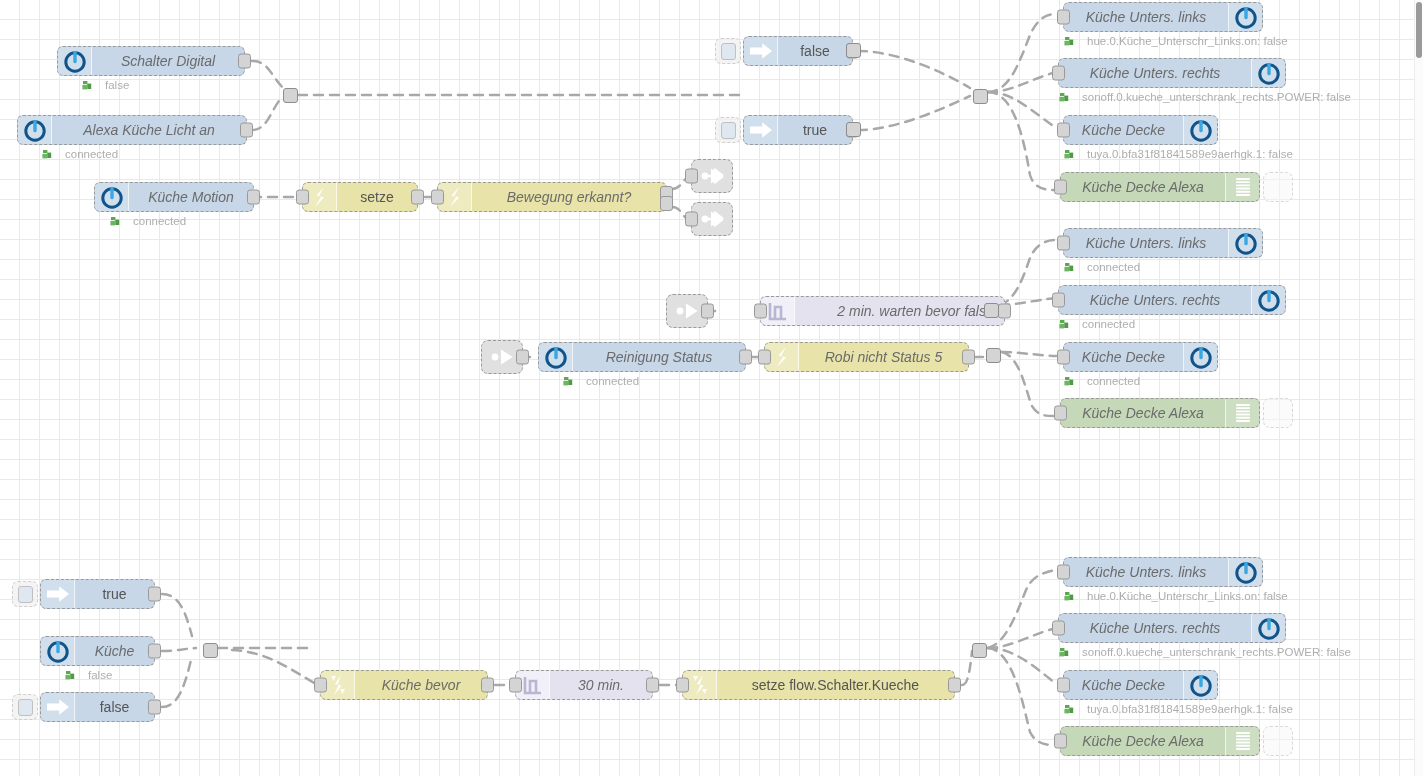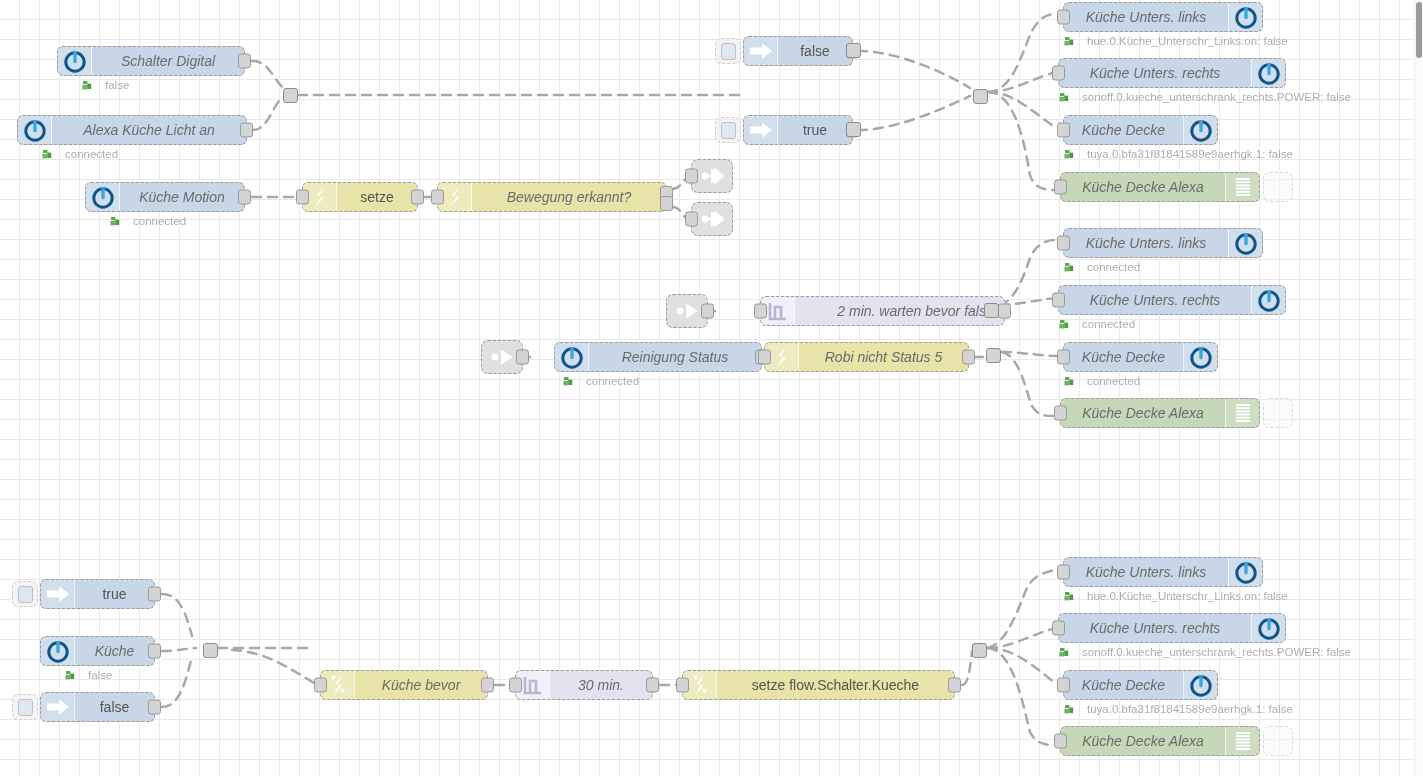--- a/index.html
+++ b/index.html
@@ -231,21 +231,21 @@
         <div class="port out"></div>
       </div>
       <div class="status" style="left: 41px; top: 148px;">
         <svg class="dot" width="12" height="12" viewBox="0 0 12 12">
           <path d="M2 2 h4.4 v3.2 h-4.4 z" fill="#5aa84f"></path>
           <path d="M6.2 4.6 h4 v5.4 h-4 z" fill="#4f9b45"></path>
           <path d="M1.4 6 h4.6 v4.4 h-4.6 z" fill="#6cb661"></path>
         </svg>
         <span>connected</span>
       </div>
-      <div class="node n-blue" style="left: 85px; top: 182px; width: 160px;">
+      <div class="node n-blue" style="left: 94px; top: 182px; width: 160px;">
         <div class="icon-cell icon-left">
           <svg width="24" height="24" viewBox="0 0 24 24">
             <circle cx="12" cy="13" r="9.2" fill="none" stroke="#10548c" stroke-width="3"></circle>
             <rect x="10.3" y="2.2" width="3.4" height="12" rx="1.4" fill="#3ba7e0"></rect>
           </svg>
         </div>
         <div class="lbl">Küche Motion</div>
         <div class="port out"></div>
       </div>
       <div class="status" style="left: 109px; top: 215px;">
@@ -305,21 +305,21 @@
         <div class="icon-cell icon-left">
           <svg width="22" height="22" viewBox="0 0 22 22">
             <path d="M3 3 V19 H19" fill="none" stroke="#b9b6d4" stroke-width="2.6"></path>
             <path d="M8 19 V7 H14 V19" fill="none" stroke="#b9b6d4" stroke-width="2.6"></path>
           </svg>
         </div>
         <div class="lbl">2 min. warten bevor false</div>
         <div class="port in"></div>
         <div class="port out"></div>
       </div>
-      <div class="node n-blue" style="left: 538px; top: 342px; width: 208px; margin-left: 16px;">
+      <div class="node n-blue" style="left: 538px; top: 342px; width: 208px;">
         <div class="icon-cell icon-left">
           <svg width="24" height="24" viewBox="0 0 24 24">
             <circle cx="12" cy="13" r="9.2" fill="none" stroke="#10548c" stroke-width="3"></circle>
             <rect x="10.3" y="2.2" width="3.4" height="12" rx="1.4" fill="#3ba7e0"></rect>
           </svg>
         </div>
         <div class="lbl">Reinigung Status</div>
         <div class="port out"></div>
       </div>
       <div class="status" style="left: 562px; top: 375px;">

